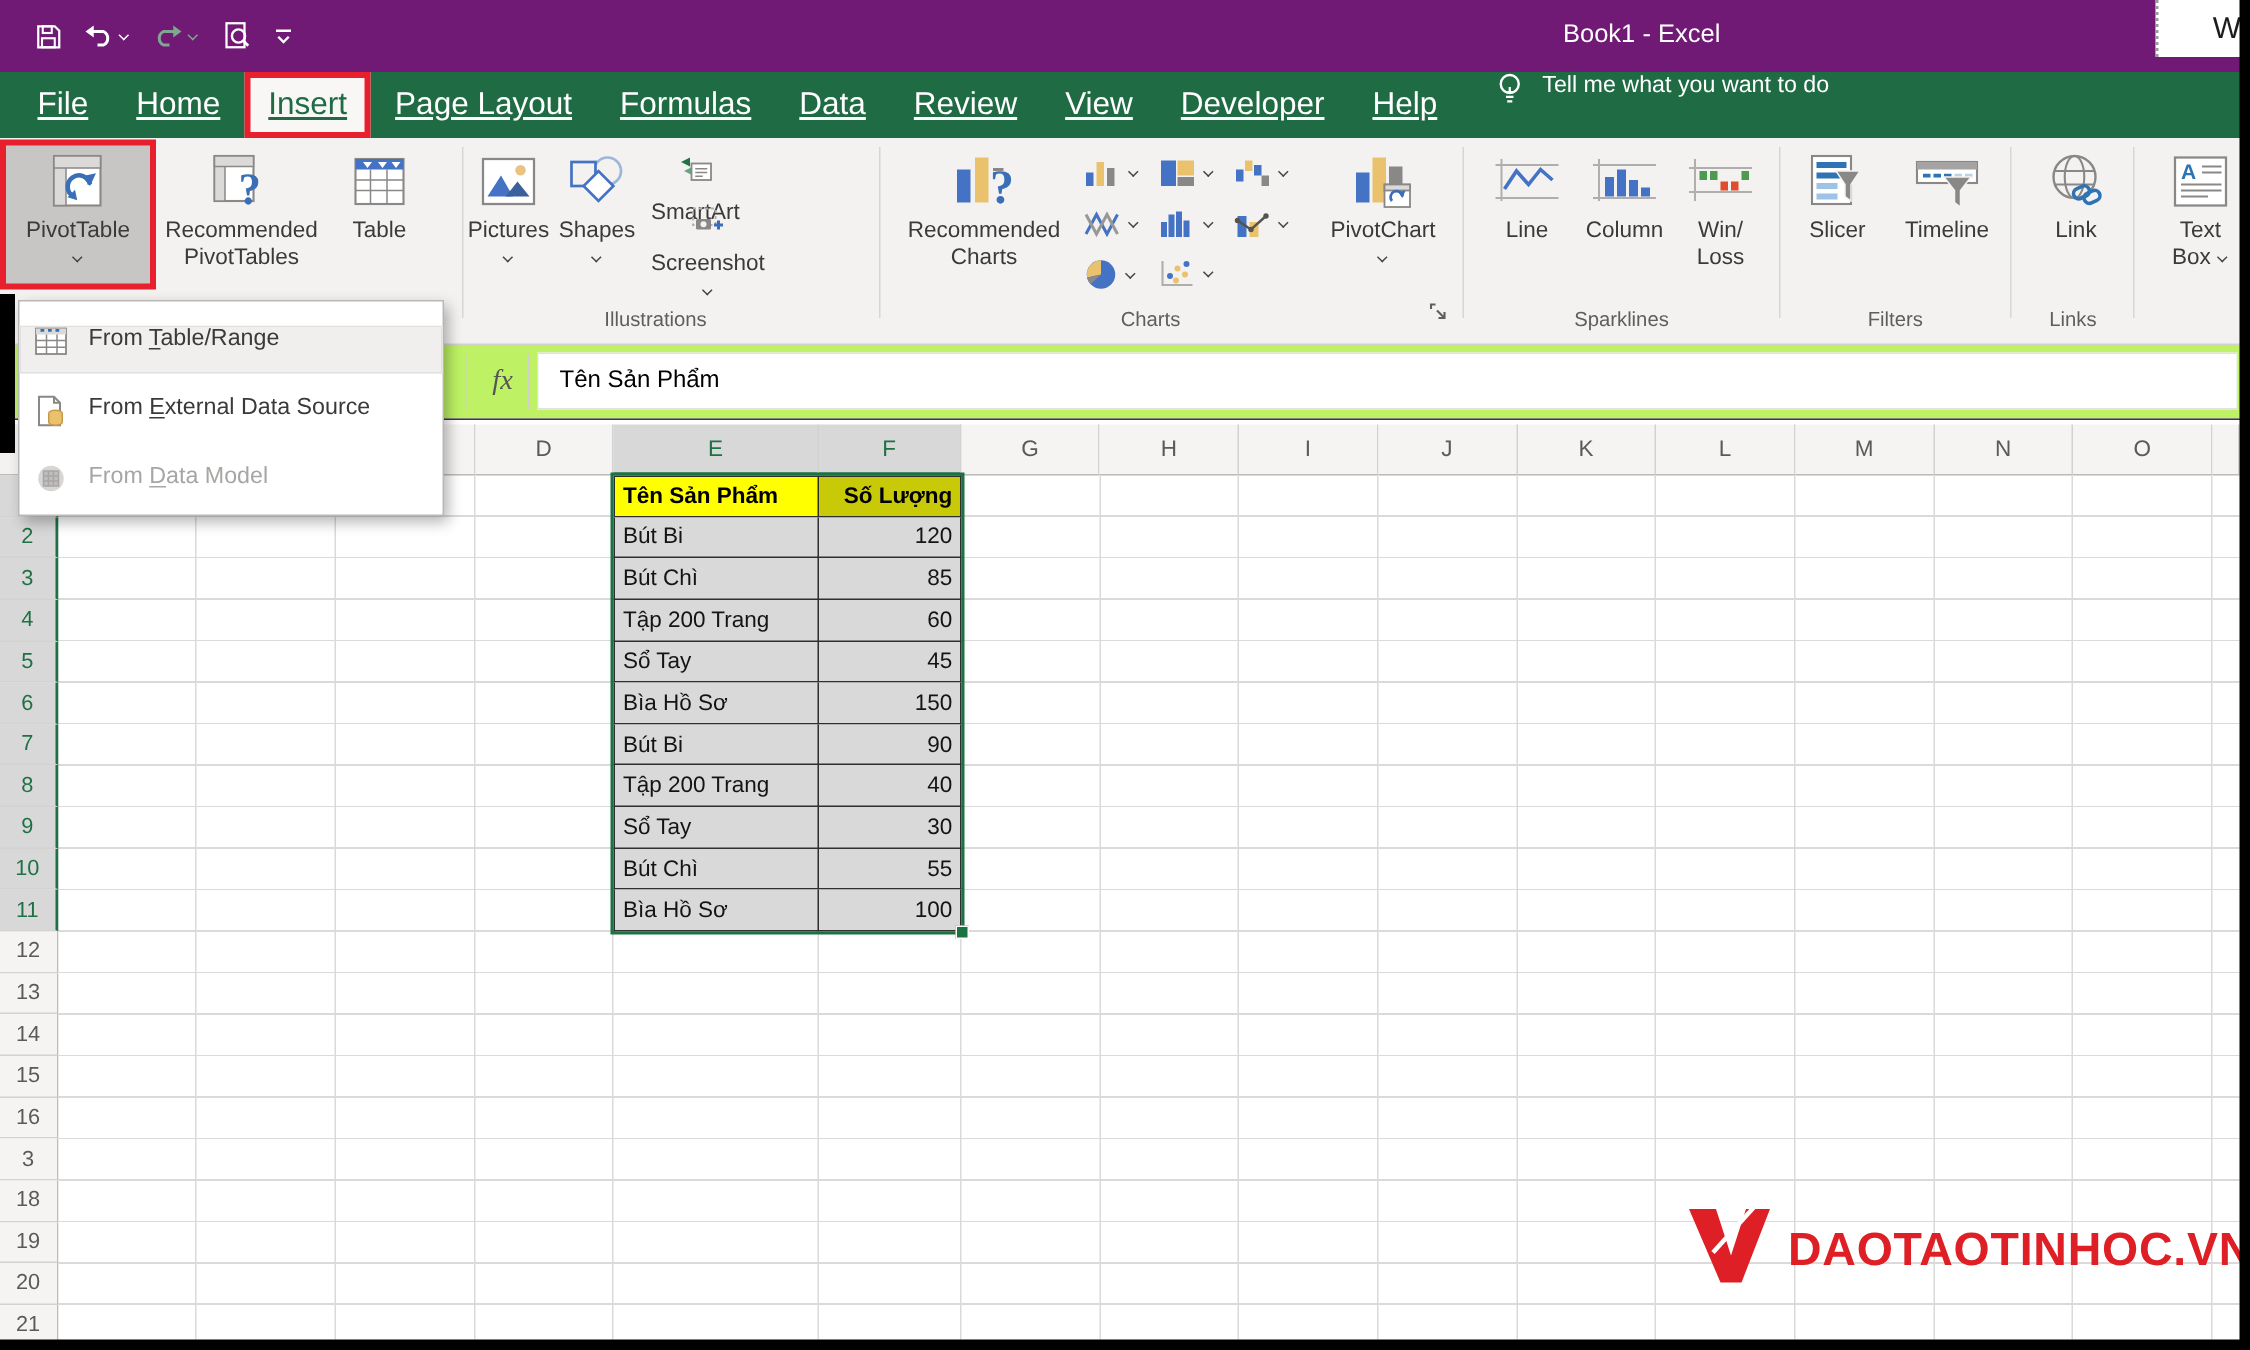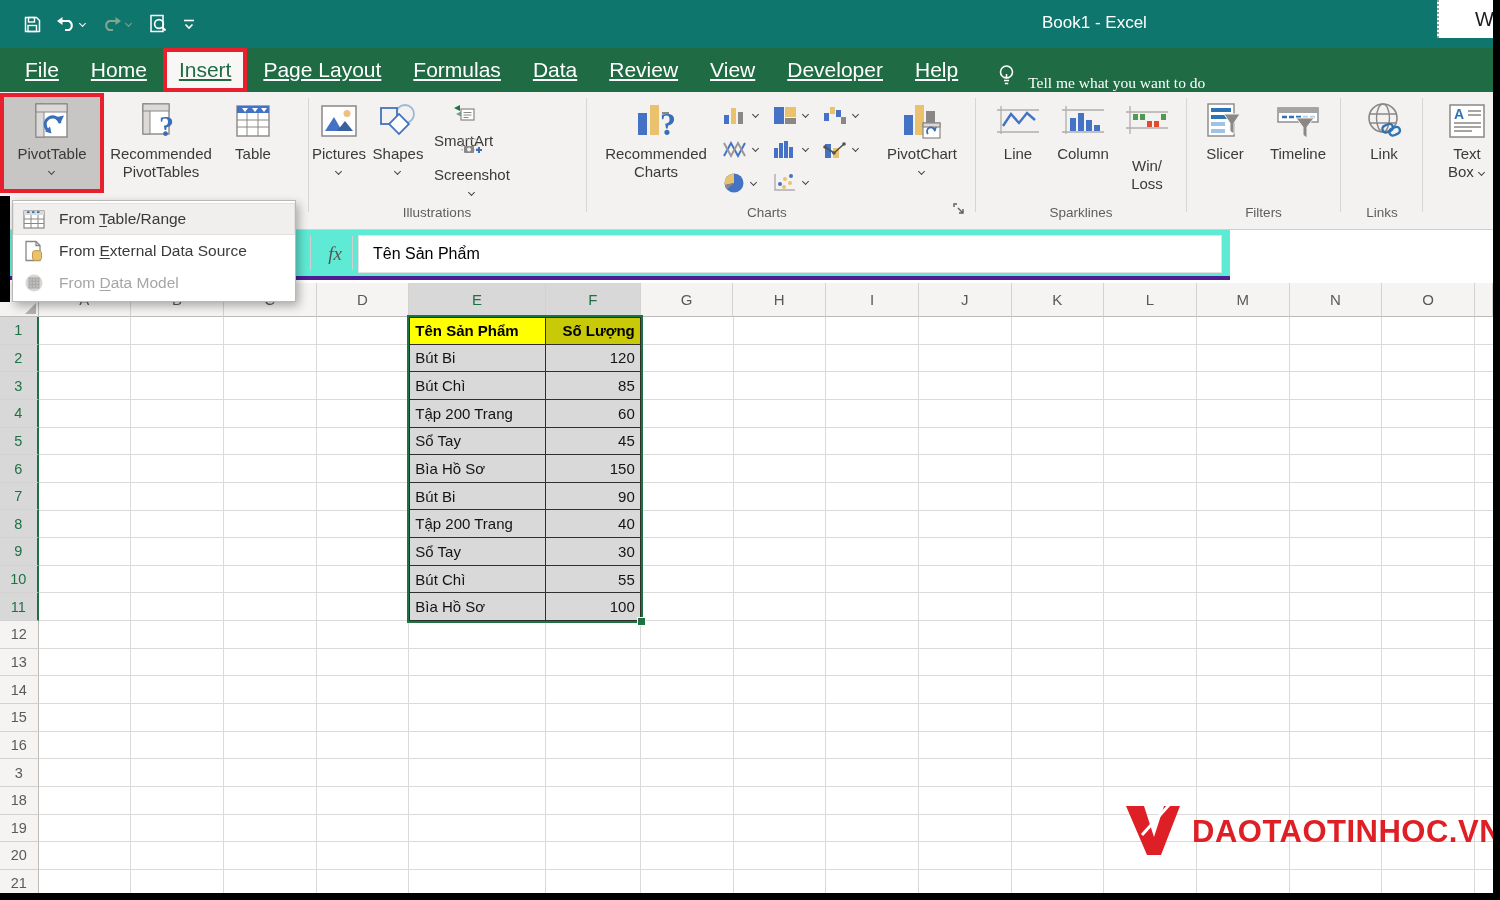--- a/index.html
+++ b/index.html
@@ -1,51 +1,51 @@
 <!DOCTYPE html>
 <html><head>
 <meta charset="utf-8">
 <style>
   html,body{margin:0;padding:0;background:#fff;}
   #app{position:relative;width:1500px;height:900px;overflow:hidden;background:#fff;
        font-family:"Liberation Sans",sans-serif;-webkit-font-smoothing:antialiased;}
   
-  .titlebar{position:absolute;left:0;top:0;width:1500px;height:48px;background:#0f766e;}
+  .titlebar{position:absolute;left:0;top:0;width:1500px;height:48px;background:#701a75;}
   .qat{position:absolute;left:24px;top:9px;display:flex;align-items:center;gap:15px;height:30px;}
   .qat .item{display:flex;align-items:center;gap:3px;}
   .title{position:absolute;left:1042px;top:13px;color:#fff;font-size:17px;white-space:nowrap;}
   .userbox{position:absolute;left:1437px;top:0;width:58px;height:38px;background:#fff;
            border-left:2px dotted #9a9a9a;display:flex;align-items:center;justify-content:flex-end;
            font-size:20px;color:#1c1c1c;padding-right:1px;box-sizing:border-box;}
   
   .tabsbar{position:absolute;left:0;top:48px;width:1500px;height:44px;background:#1f6b44;
            display:flex;align-items:stretch;padding-left:9px;box-sizing:border-box;}
   .tab{color:#fff;font-size:21px;display:flex;align-items:center;padding:0 16px;white-space:nowrap;text-decoration:underline;}
   .tab.active{background:#f8f7f6;color:#1f6b44;border:4px solid #e8202e;padding:0 12px;}
-  .tellme{color:#fff;display:flex;align-items:flex-end;gap:13px;margin-left:24px;font-size:15.5px;white-space:nowrap;font-family:Liberation Serif, serif;}
+  .tellme{color:#fff;display:flex;align-items:flex-start;gap:13px;margin-left:24px;font-size:15.5px;white-space:nowrap;}
   
   .ribbon{position:absolute;left:0;top:92px;width:1500px;height:138px;background:#f3f2f1;
           border-bottom:1px solid #d2d0ce;box-sizing:border-box;}
   .rb-divider{position:absolute;top:6px;height:114px;width:1px;background:#d8d6d4;}
   .rb-label{position:absolute;bottom:9px;font-size:13.5px;color:#605e5c;text-align:center;}
   .bigbtn{position:absolute;top:5px;display:flex;flex-direction:column;align-items:center;
           font-size:15px;color:#3b3a39;text-align:center;line-height:18px;}
   .bigbtn .bicon{height:48px;display:flex;align-items:center;justify-content:center;}
   .smallbtn{position:absolute;display:flex;align-items:center;gap:7px;font-size:15px;color:#3b3a39;white-space:nowrap;flex-direction:column;}
   .chev{width:8px;height:7px;position:relative;display:inline-block;flex:none;}
   .chev::before{content:"";position:absolute;left:1px;top:0;width:4px;height:4px;
     border-right:1.4px solid #444;border-bottom:1.4px solid #444;transform:rotate(45deg);}
   .chev.white::before{border-color:#fff;}
   .chev.faded::before{border-color:#7fa78f;}
   .mini{position:absolute;display:flex;align-items:center;gap:4px;}
   .launcher{position:absolute;left:953px;top:110px;}
-  .prewrap{white-space:pre-line;margin-top:12px;}
-  
-  .fbar{position:absolute;left:0;top:230px;width:1230px;height:50px;background:#5eead4;
-        border-bottom:4px solid #4c1d95;box-sizing:border-box;}
+  .prewrap{white-space:pre-line;}
+  
+  .fbar{position:absolute;left:0;top:230px;width:1500px;height:50px;background:#bef264;
+        border-bottom:1px solid #4c1d95;box-sizing:border-box;}
   .fbar .vdiv{position:absolute;top:6px;bottom:6px;width:1px;background:#d2d0ce;}
   .fx{position:absolute;left:318px;top:10px;width:34px;height:28px;font-family:"Liberation Serif",serif;
       font-style:italic;font-size:19px;color:#555;display:flex;align-items:center;justify-content:center;}
   .finput{position:absolute;left:358px;top:5px;right:8px;height:38px;background:#fff;
           border:1px solid #e3e1df;box-sizing:border-box;font-size:16px;color:#000;
           display:flex;align-items:center;padding-left:14px;}
   
   .corner{position:absolute;left:0;top:283px;width:38.5px;height:34px;background:#f3f2f1;
           border-right:1px solid #bdbbb9;border-bottom:1px solid #bdbbb9;box-sizing:border-box;}
   .corner::after{content:"";position:absolute;right:2px;bottom:2px;width:0;height:0;
@@ -71,21 +71,21 @@
   .xlrow.hdr .xlc{font-weight:bold;color:#000;border-top:1px solid #2f2f2f;}
   .xlrow.hdr .c0{background:#ffff00;}
   .xlrow.hdr .c1{background:#c9ca07;}
   .xl-table::after{content:"";position:absolute;left:-2px;top:-2px;right:-2px;bottom:-2px;
        border:2px solid #1a7340;pointer-events:none;}
   .fillhandle{position:absolute;right:-5px;bottom:-5px;width:7px;height:7px;background:#1a7340;
        border:1px solid #fff;z-index:6;}
   
   .pivot-menu{position:absolute;left:12px;top:200px;width:284px;background:#fff;border:1px solid #bab8b6;
        box-shadow:3px 4px 9px rgba(0,0,0,.3);z-index:60;padding:2px 0;box-sizing:border-box;}
-  .mi{height:32px;display:flex;align-items:center;padding-left:9px;gap:13px;font-size:15.5px;color:#3b3a39;}
+  .mi{height:32px;display:flex;padding-left:9px;gap:13px;font-size:15.5px;color:#3b3a39;margin-top:14px;}
   .mi.hl{background:#f1efee;box-shadow:inset 0 0 0 1px #e3e1df;}
   .mi.disabled{color:#a8a6a4;}
   .mi u{text-underline-offset:2px;}
   .mi .mic{width:24px;display:flex;justify-content:center;flex:none;}
   
   .redbox{position:absolute;border:4px solid #e8202e;z-index:55;pointer-events:none;box-sizing:border-box;}
   .pt-press{position:absolute;left:2px;top:2px;width:98px;height:96px;background:#c8c6c4;z-index:0;}
   .blackstrip{position:absolute;background:#000;z-index:70;}
   .logo{position:absolute;left:1124px;top:803px;display:flex;align-items:center;gap:10px;z-index:20;}
   .logo-text{font-size:31px;font-weight:bold;color:#de1f26;letter-spacing:.5px;white-space:nowrap;}

